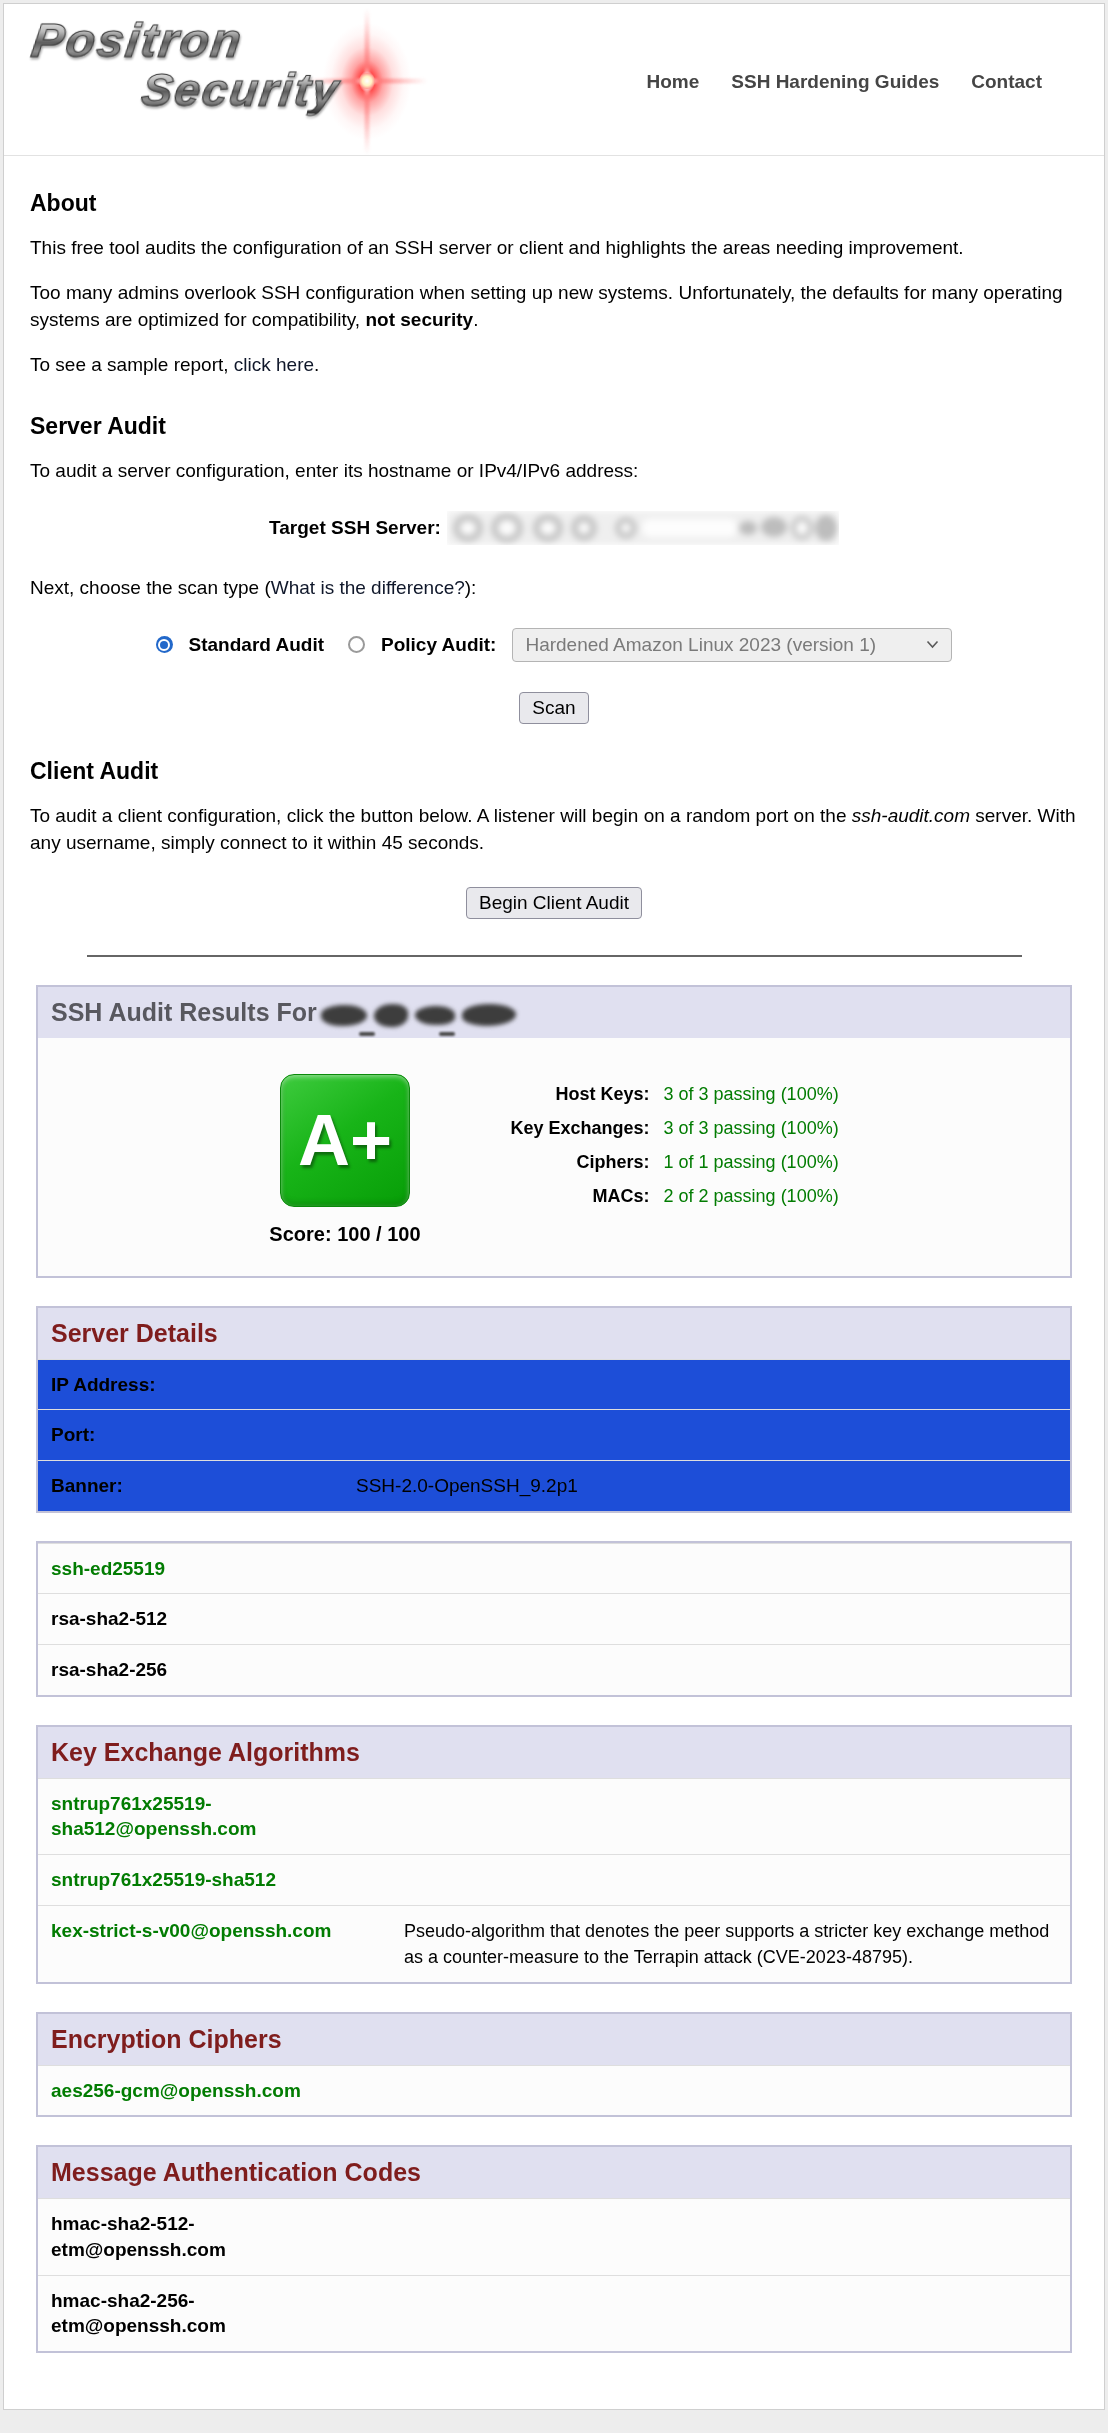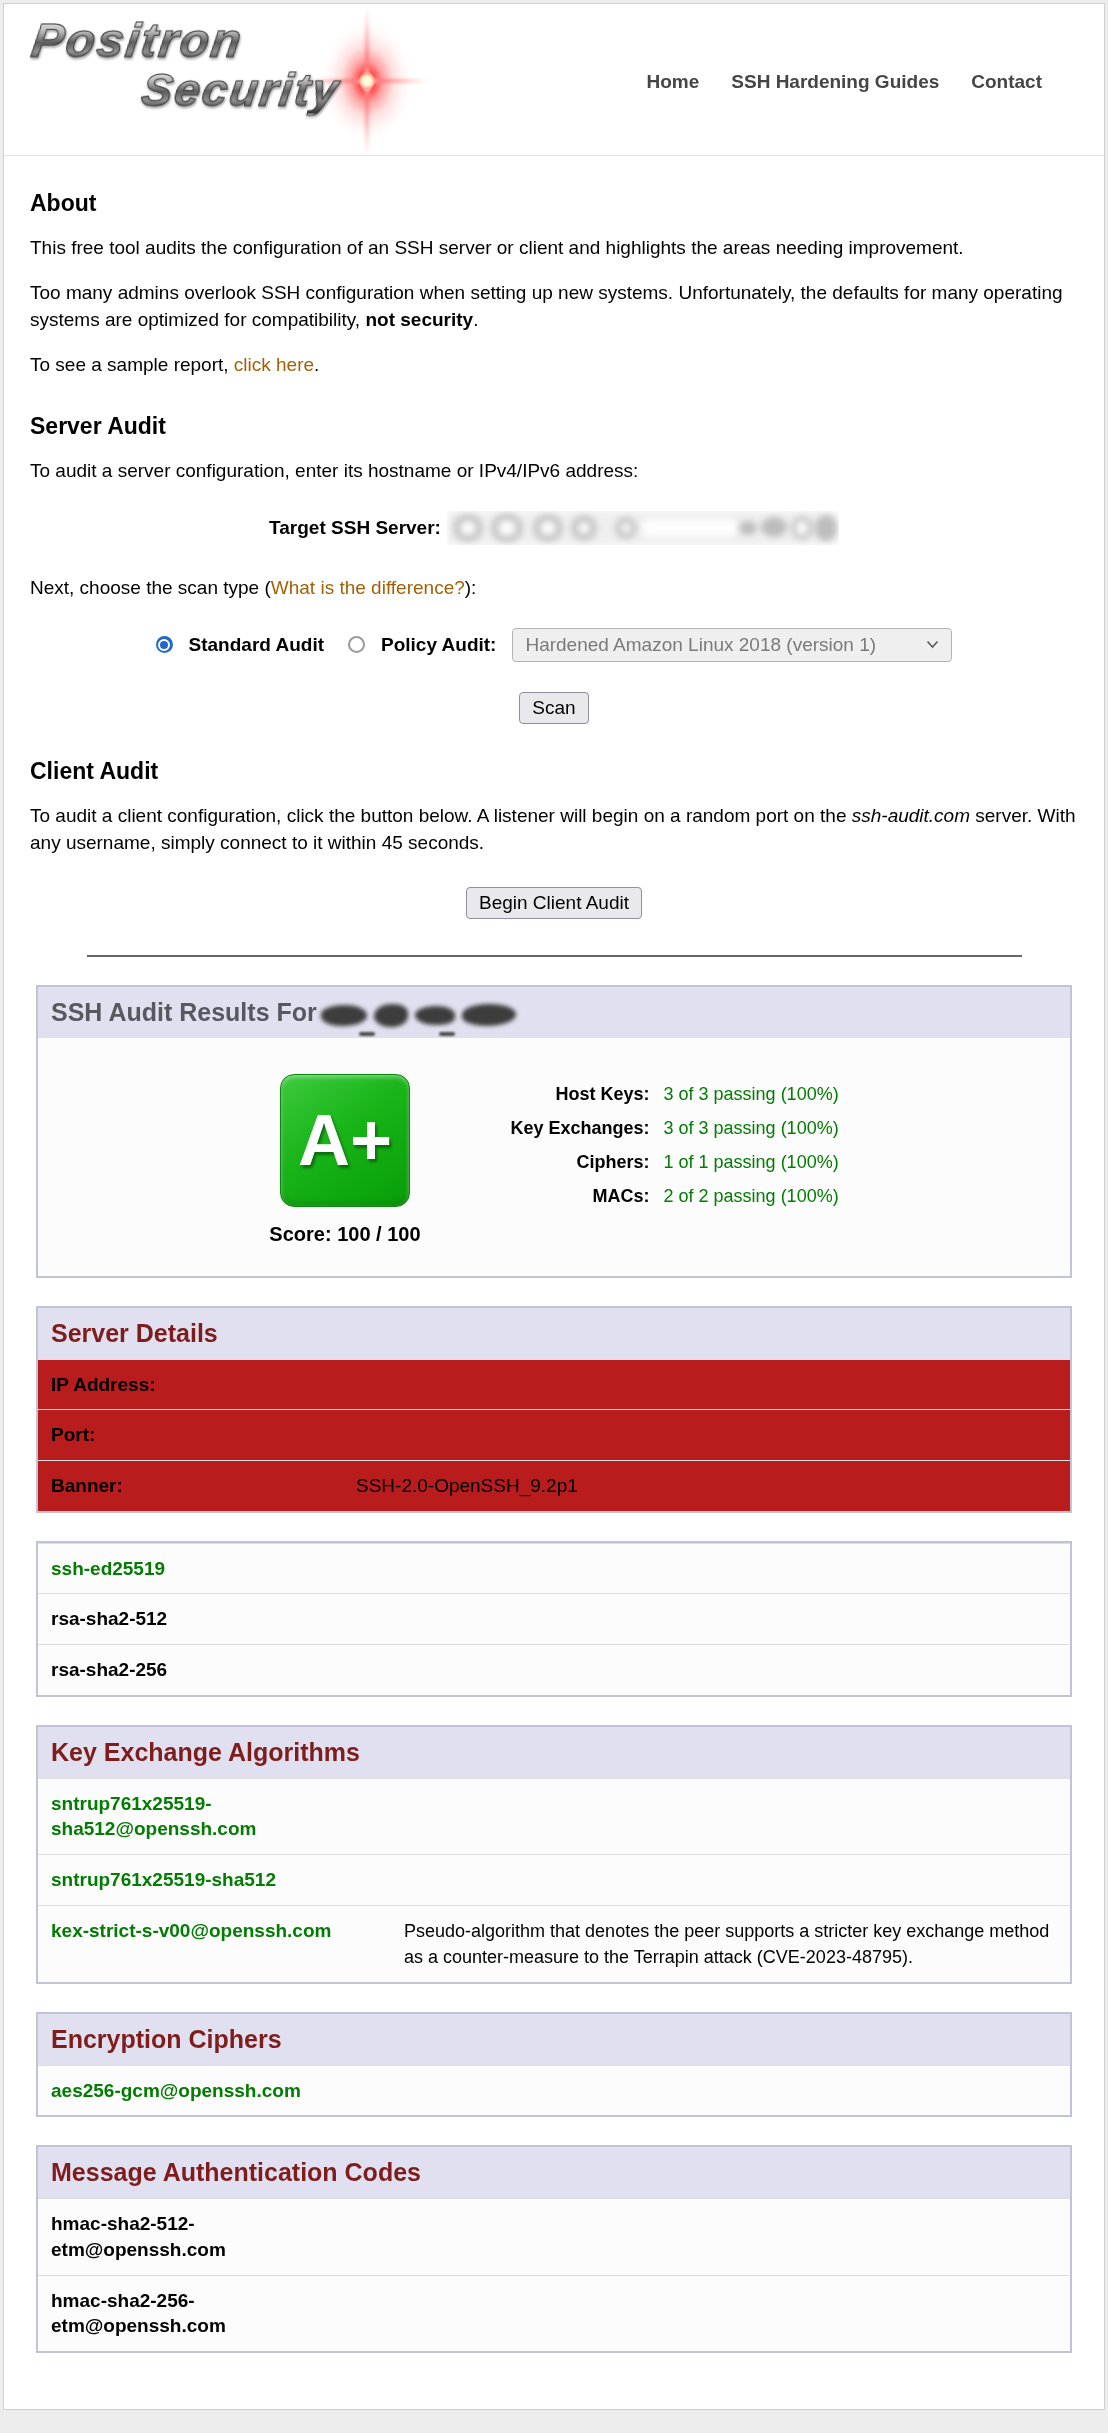--- a/index.html
+++ b/index.html
@@ -32,21 +32,21 @@
       background:linear-gradient(90deg,rgba(255,160,160,0) 0%,rgba(255,120,120,.7) 40%,#fff1f1 50%,rgba(255,120,120,.7) 60%,rgba(255,160,160,0) 100%); filter:blur(1px);}
   .starburst .core { position:absolute; left:50%; top:50%; width:16px; height:16px; transform:translate(-50%,-50%);
       border-radius:50%; background:radial-gradient(circle,#ffffff 0%,#fff3c4 40%,rgba(255,120,120,.8) 75%,rgba(255,120,120,0) 100%); }
   .nav { display:flex; gap:32px; align-items:center; padding-right:34px; }
   .nav a { color:#454545; font-weight:bold; text-decoration:none; font-size:19px; cursor:pointer; }
 
   
   .content { padding:0 26px;margin-top:30px; }
   h2 { font-size:23px; font-weight:bold; margin:34px 0 8px 0; }
   p  { margin:18px 0; line-height:1.42; }
-  a.textlink { color:#a16207; text-decoration:none; cursor:pointer; }
+  a.textlink { color:#0f172a; text-decoration:none; cursor:pointer; }
   .em { font-style:italic; }
   .b  { font-weight:bold; }
 
   .target-row { display:flex; justify-content:center; align-items:center; gap:6px; margin:26px 0 30px 0; }
   .target-label { font-weight:bold; }
   .blurred-input { position:relative; width:392px; height:34px; overflow:hidden; }
   .blur-layer { position:absolute; inset:0; filter:blur(3px); background:#efefef; }
   .ring { position:absolute; border-radius:50%; border:7px solid #c6c6c6; background:#fbfbfb; }
   .smudge { position:absolute; border-radius:50%; background:#bdbdbd; }
   .streak { position:absolute; background:#fdfdfd; border-radius:8px; }
@@ -65,21 +65,21 @@
   .btn { background:#e9e9ed; border:1px solid #8f8f9d; border-radius:4px; font-size:19px;
          padding:4px 12px; cursor:pointer; color:#000; font-family:inherit; }
   .center-row { text-align:center; margin:30px 0;text-decoration:underline; }
 
   hr.sep { border:none; border-top:2px solid #666; width:935px; margin:36px auto 0 auto; }
 
   
   .panel { margin:28px 32px 0 32px; border:2px solid #c2c2d8; background:#fcfcfc; }
   .panel-head { background:#e0e0f0; padding:11px 13px; font-size:25px; font-weight:bold; color:#7f1d1d; }
   .panel-head.dark { color:#58585f; display:flex; align-items:center; gap:4px; }
-  .row { display:flex; padding:12px 13px; border-top:1px solid #dedede; background:#b91c1c; line-height:1.35; }
+  .row { display:flex; padding:12px 13px; border-top:1px solid #dedede; background:#1d4ed8; line-height:1.35; }
   .row .cell-label { flex:0 0 305px; font-weight:bold; }
   .row .cell-value { flex:1; }
   .alg-row { display:flex; padding:12px 13px; border-top:1px solid #dedede; line-height:1.35; }
   .alg-name { flex:0 0 305px; font-weight:bold; }
   .alg-note { flex:1; margin-left:48px; font-size:18px; line-height:1.45; }
   .good { color:#027c02; }
 
   
   .results-body { display:flex; justify-content:center; align-items:flex-start; gap:44px; padding:36px 0 30px 0; background:#fcfcfc; }
   .grade-col { text-align:center; }
@@ -158,21 +158,21 @@
     </div>
 
     <p class="scan-type-row"><span>Next, choose the scan type (</span><a class="textlink">What is the difference?</a><span>):</span></p>
 
     <div class="radio-row">
       <span class="radio radio-on"></span>
       <span class="radio-label">Standard Audit</span>
       <span class="radio radio-off" style="margin-left:8px;"></span>
       <span class="radio-label">Policy Audit:</span>
       <div class="fake-select">
-        <span class="sel-text">Hardened Amazon Linux 2018 (version 1)</span>
+        <span class="sel-text">Hardened Amazon Linux 2023 (version 1)</span>
         <svg width="13" height="9" viewBox="0 0 13 9">
             <path d="M1.5 1.5 L6.5 7 L11.5 1.5" stroke="#5a5a5a" stroke-width="1.6" fill="none"></path>
           </svg>
       </div>
     </div>
 
     <div class="center-row">
       <button class="btn">Scan</button>
     </div>
 

